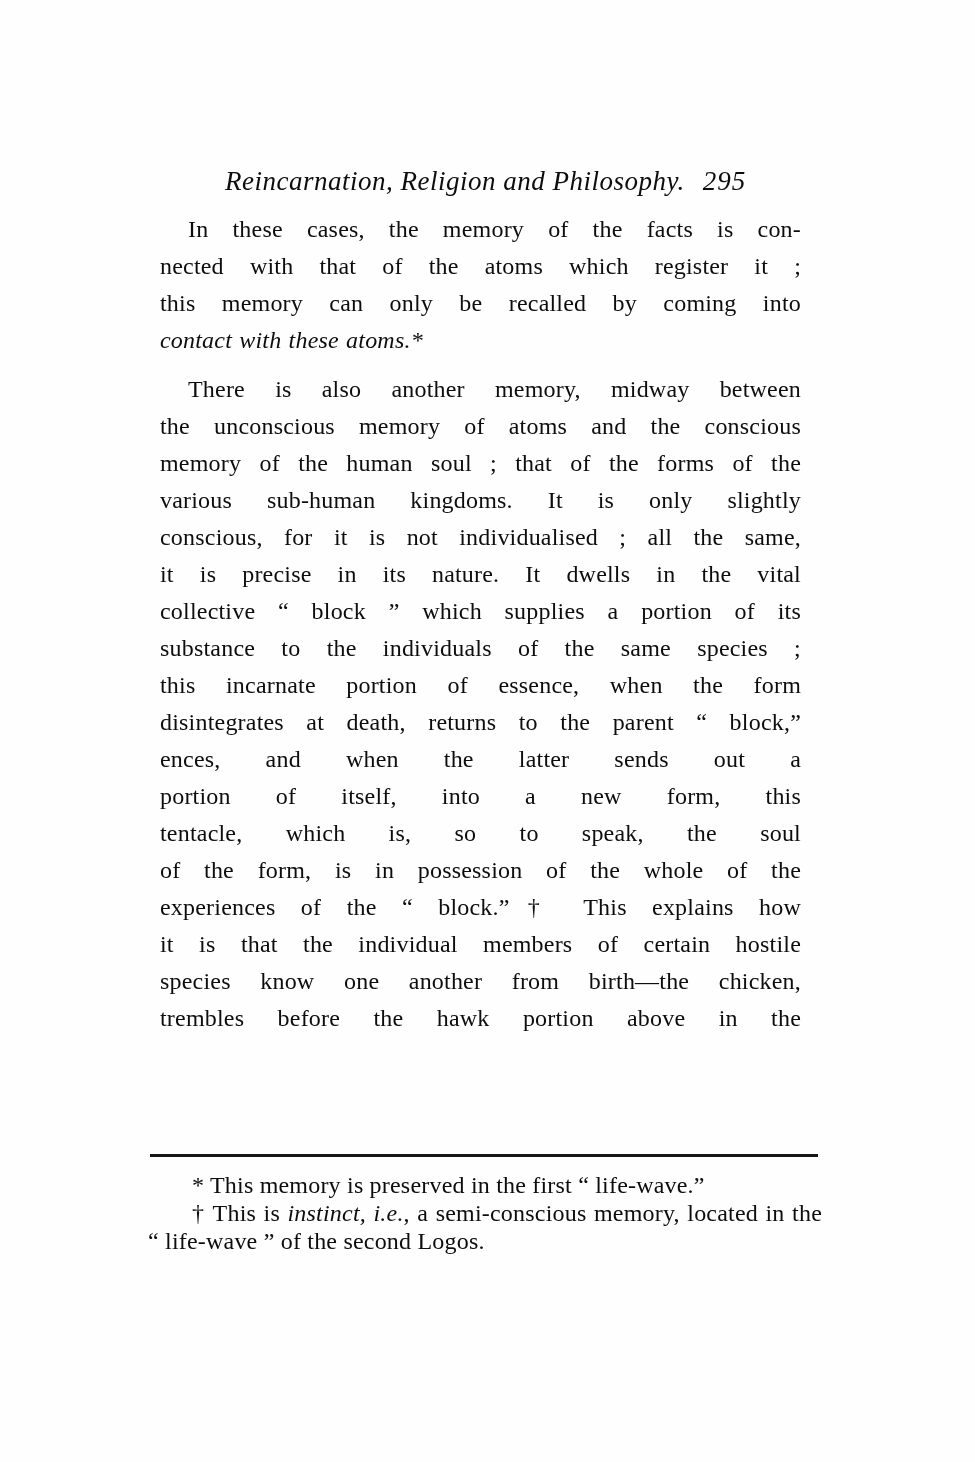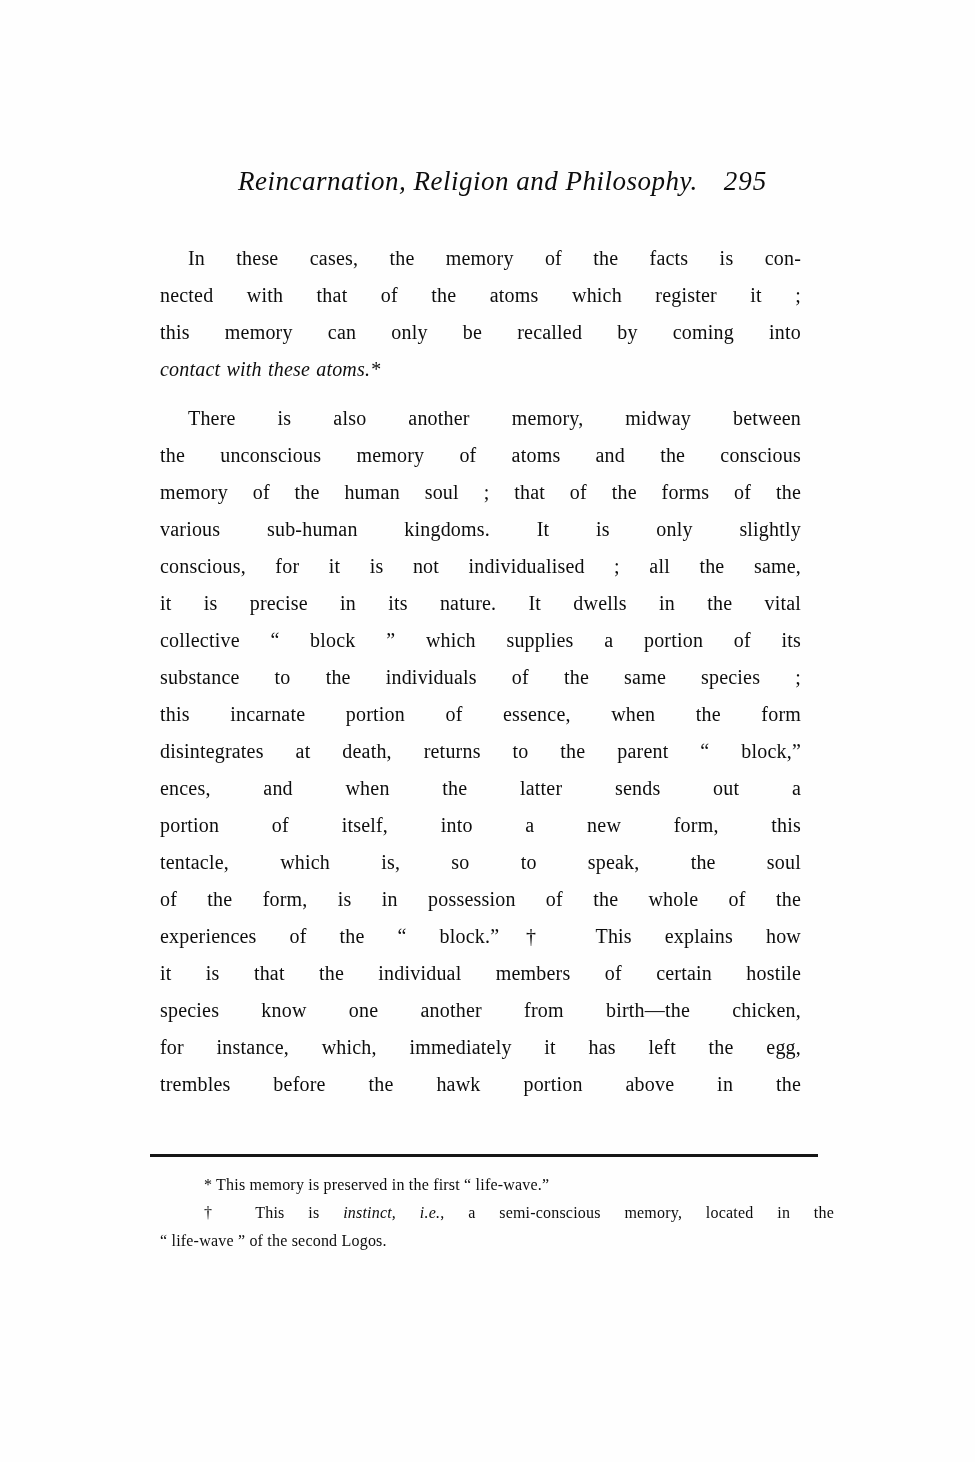--- a/index.html
+++ b/index.html
@@ -13,44 +13,44 @@
     height: 1462px;
     background: #fefefe;
     color: #0d0d0d;
     font-family: "Liberation Serif", "DejaVu Serif", serif;
     overflow: hidden;
   }
   
   .running-head {
     position: absolute;
     top: 163px;
-    left: 238px;
+    left: 225px;
     width: 600px;
     display: flex;
     align-items: center;
-    gap: 26px;
+    gap: 18px;
     font-size: 27px;
     line-height: 37px;
     white-space: nowrap;
   }
   .running-head .title {
     font-style: italic;
     letter-spacing: 0.5px;
   }
   .running-head .folio {
     font-style: italic;
     letter-spacing: 1px;
   }
   
   .body-text {
     position: absolute;
-    top: 240px;
+    top: 211px;
     left: 160px;
     width: 641px;
-    font-size: 20px;
+    font-size: 24px;
     letter-spacing: 0.2px;
     word-spacing: 1px;
   }
   .para { margin: 0; padding: 0; }
   .para + .para { margin-top: 12px; }
   .line {
     height: 37px;
     line-height: 37px;
     text-align: justify;
     text-align-last: justify;
@@ -69,23 +69,23 @@
     top: 1154px;
     left: 150px;
     width: 668px;
     height: 3px;
     background: #161616;
   }
   
   .footnotes {
     position: absolute;
     top: 1171px;
-    left: 160px;
+    left: 148px;
     width: 674px;
-    font-size: 16px;
+    font-size: 24px;
     letter-spacing: 0.2px;
   }
   .fn-line {
     height: 28px;
     line-height: 28px;
     overflow: hidden;
   }
   .fn-line.indent { text-indent: 44px; }
   .fn-line.justify {
     text-align: justify;
@@ -123,21 +123,20 @@
       <div class="line">substance to the individuals of the same species ;</div>
       <div class="line">this incarnate portion of essence, when the form</div>
       <div class="line">disintegrates at death, returns to the parent “ block,”</div>
       <div class="line">ences, and when the latter sends out a</div>
       <div class="line">portion of itself, into a new form, this</div>
       <div class="line">tentacle, which is, so to speak, the soul</div>
       <div class="line">of the form, is in possession of the whole of the</div>
       <div class="line">experiences of the “ block.”† This explains how</div>
       <div class="line">it is that the individual members of certain hostile</div>
       <div class="line">species know one another from birth—the chicken,</div>
-      <div class="line">for instance, which, immediately it has left the egg,</div>
       <div class="line">trembles before the hawk portion above in the</div>
     </div>
 
   </div>
 
   <div class="foot-rule"></div>
 
   <div class="footnotes">
     <div class="fn-line indent">* This memory is preserved in the first “ life-wave.”</div>
     <div class="fn-line indent justify">

